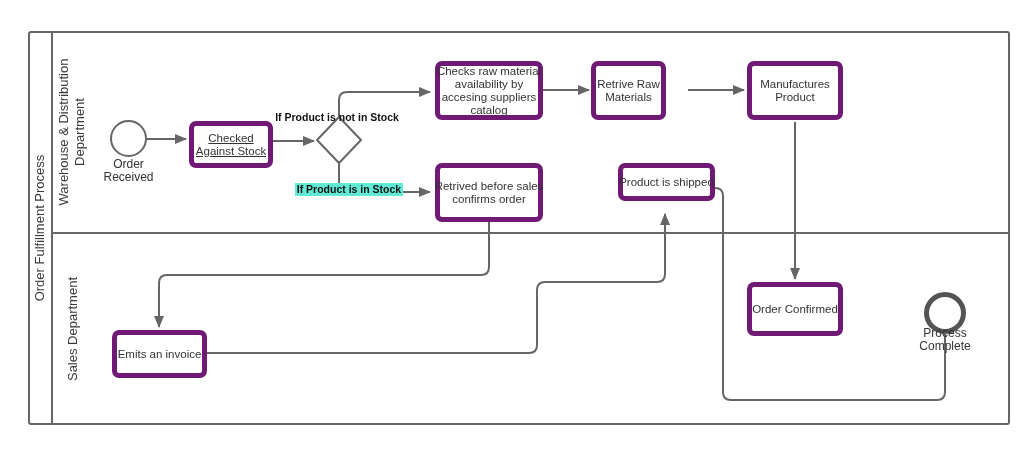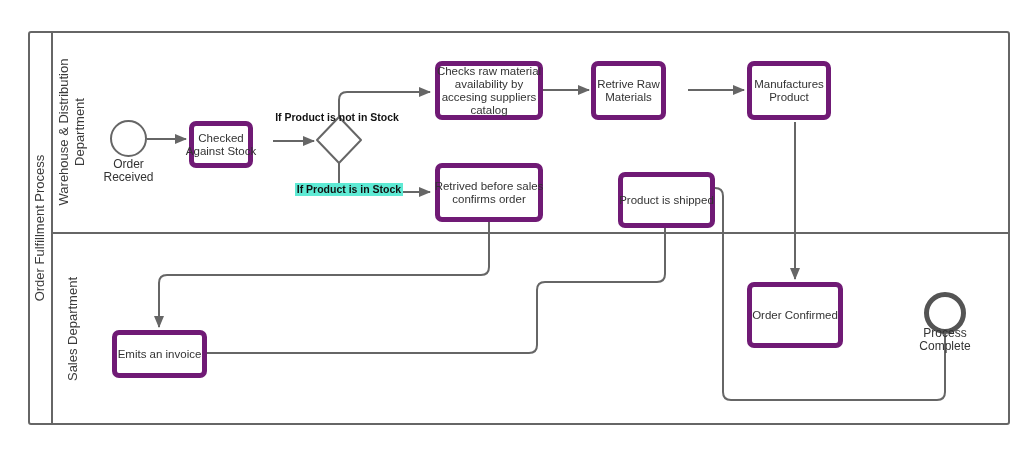--- a/index.html
+++ b/index.html
@@ -70,34 +70,34 @@
   </svg>
 
   <div class="event start"></div>
   <div class="node-label" style="left:82px;top:158px;width:93px;">Order
 Received</div>
 
   <div class="event end"></div>
   <div class="node-label" style="left:899px;top:327px;width:92px;">Process
 Complete</div>
 
-  <div class="task" style="left:189px;top:121px;width:64px;height:47px;">Checked
+  <div class="task" style="left:189px;top:121px;width:84px;height:47px;text-decoration:underline;">Checked
 Against Stock</div>
   <div class="task" style="left:435px;top:61px;width:108px;height:59px;line-height:13px;">Checks raw material
 availability by
 accesing suppliers
 catalog</div>
   <div class="task" style="left:591px;top:61px;width:75px;height:59px;">Retrive Raw
 Materials</div>
-  <div class="task" style="left:747px;top:61px;width:84px;height:59px;">Manufactures
+  <div class="task" style="left:747px;top:61px;width:96px;height:59px;">Manufactures
 Product</div>
   <div class="task" style="left:435px;top:163px;width:108px;height:59px;">Retrived before sales
 confirms order</div>
-  <div class="task" style="left:618px;top:172px;width:97px;height:56px;">Product is shipped</div>
+  <div class="task" style="left:618px;top:163px;width:97px;height:38px;">Product is shipped</div>
   <div class="task" style="left:112px;top:330px;width:95px;height:48px;">Emits an invoice</div>
-  <div class="task" style="left:747px;top:282px;width:96px;height:66px;">Order Confirmed</div>
+  <div class="task" style="left:747px;top:282px;width:96px;height:54px;">Order Confirmed</div>
 
   <div class="edge-label" style="left:262px;top:111px;width:150px;">If Product is not in Stock</div>
   <div class="edge-label" style="left:279px;top:183px;width:140px;display:flex;justify-content:center;">
       <span class="bg">If Product is in Stock</span>
     </div>
 
 </div>
 
 </body></html>

